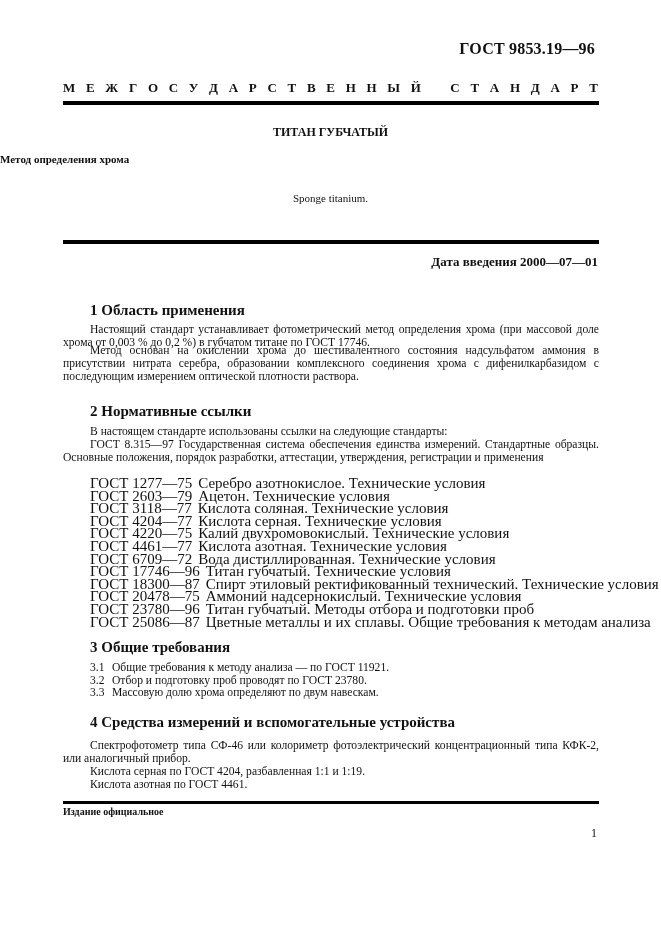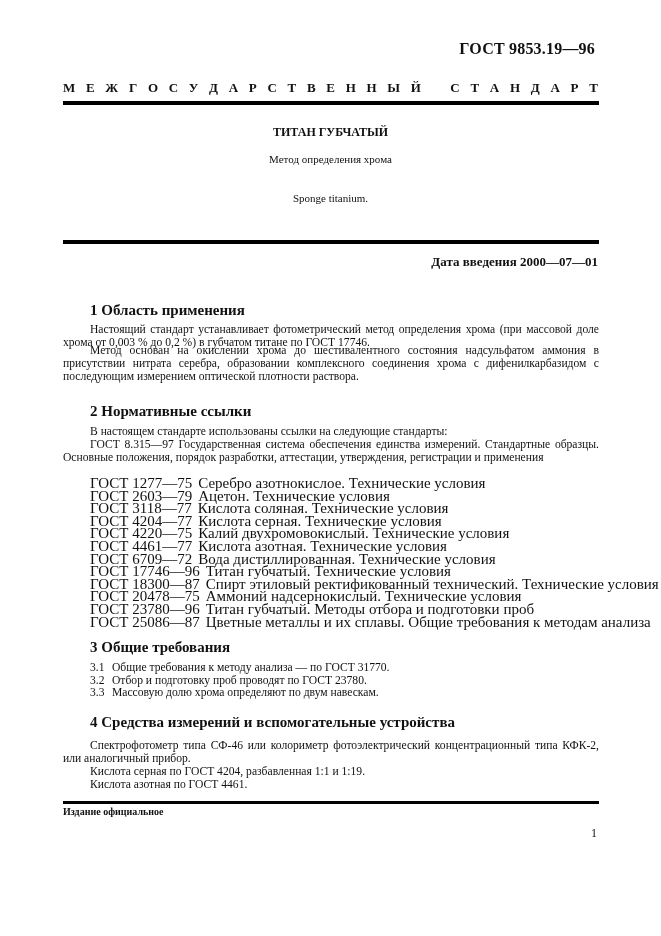--- a/index.html
+++ b/index.html
@@ -16,22 +16,22 @@
       left: 63px; width: 535px; top: 80px; font-size: 13px; font-weight: bold;
       display: flex; justify-content: space-between;
     }
     .interstate span { display: inline-block; }
     .rule-thick { left: 63px; width: 536px; height: 4px; background: #000; }
     .title {
       left: 0; width: 661px; text-align: center; top: 125px;
       font-size: 12px; font-weight: bold;
     }
     .subtitle {
-      left: 0; width: 661px; text-align: center; top: 153px;
-      font-size: 11px; font-weight: normal;
+      left: 0; width: 661px; text-align: left; top: 153px;
+      font-size: 11px; font-weight: bold;
     }
     .eng {
       left: 0; width: 661px; text-align: center; top: 192px;
       font-size: 11px; line-height: 13px;
     }
     .date {
       right: 63px; top: 254px; font-size: 13px; font-weight: bold;
     }
     .h {
       left: 90px; font-size: 15px; font-weight: bold;
@@ -115,21 +115,21 @@
     <div class="ref-row"><span class="ref-code">ГОСТ 6709—72</span><span class="ref-title">Вода дистиллированная. Технические условия</span></div>
     <div class="ref-row"><span class="ref-code">ГОСТ 17746—96</span><span class="ref-title">Титан губчатый. Технические условия</span></div>
     <div class="ref-row"><span class="ref-code">ГОСТ 18300—87</span><span class="ref-title">Спирт этиловый ректификованный технический. Технические условия</span></div>
     <div class="ref-row"><span class="ref-code">ГОСТ 20478—75</span><span class="ref-title">Аммоний надсернокислый. Технические условия</span></div>
     <div class="ref-row"><span class="ref-code">ГОСТ 23780—96</span><span class="ref-title">Титан губчатый. Методы отбора и подготовки проб</span></div>
     <div class="ref-row"><span class="ref-code">ГОСТ 25086—87</span><span class="ref-title">Цветные металлы и их сплавы. Общие требования к методам анализа</span></div>
   </div>
 
 <div class="abs h" style="top:639px;">3  Общие требования</div>
 <div class="abs req-list" style="top:662px;" id="req-list">
-    <div><span class="req-num">3.1</span><span>Общие требования к методу анализа — по ГОСТ 31770.</span></div>
+    <div><span class="req-num">3.1</span><span>Общие требования к методу анализа — по ГОСТ 11921.</span></div>
     <div><span class="req-num">3.2</span><span>Отбор и подготовку проб проводят по ГОСТ 23780.</span></div>
     <div><span class="req-num">3.3</span><span>Массовую долю хрома определяют по двум навескам.</span></div>
   </div>
 
 <div class="abs h" style="top:714px;">4  Средства измерений и вспомогательные устройства</div>
 <div class="abs p" style="top:740px;"><span class="indent"></span><span>Спектрофотометр типа СФ-46 или колориметр фотоэлектрический концентрационный типа КФК-2, или аналогичный прибор.</span></div>
 <div class="abs p" style="top:766px;"><span class="indent"></span><span>Кислота серная по ГОСТ 4204, разбавленная 1:1 и 1:19.</span></div>
 <div class="abs p" style="top:779px;"><span class="indent"></span><span>Кислота азотная по ГОСТ 4461.</span></div>
 
 <div class="abs rule-thick" style="top:801px; height:3px;"></div>

